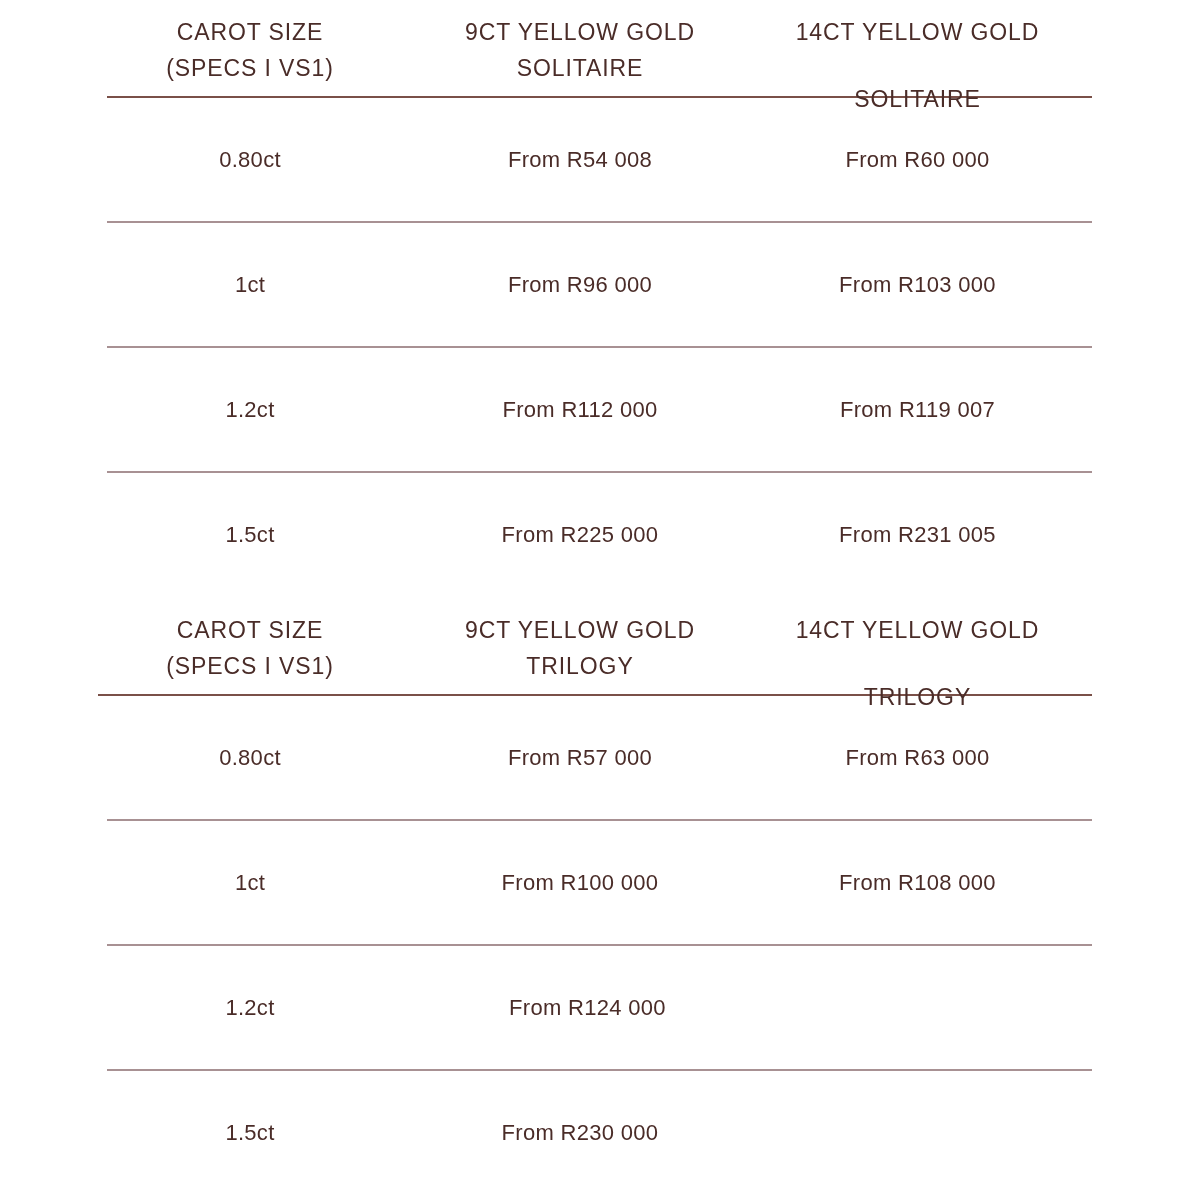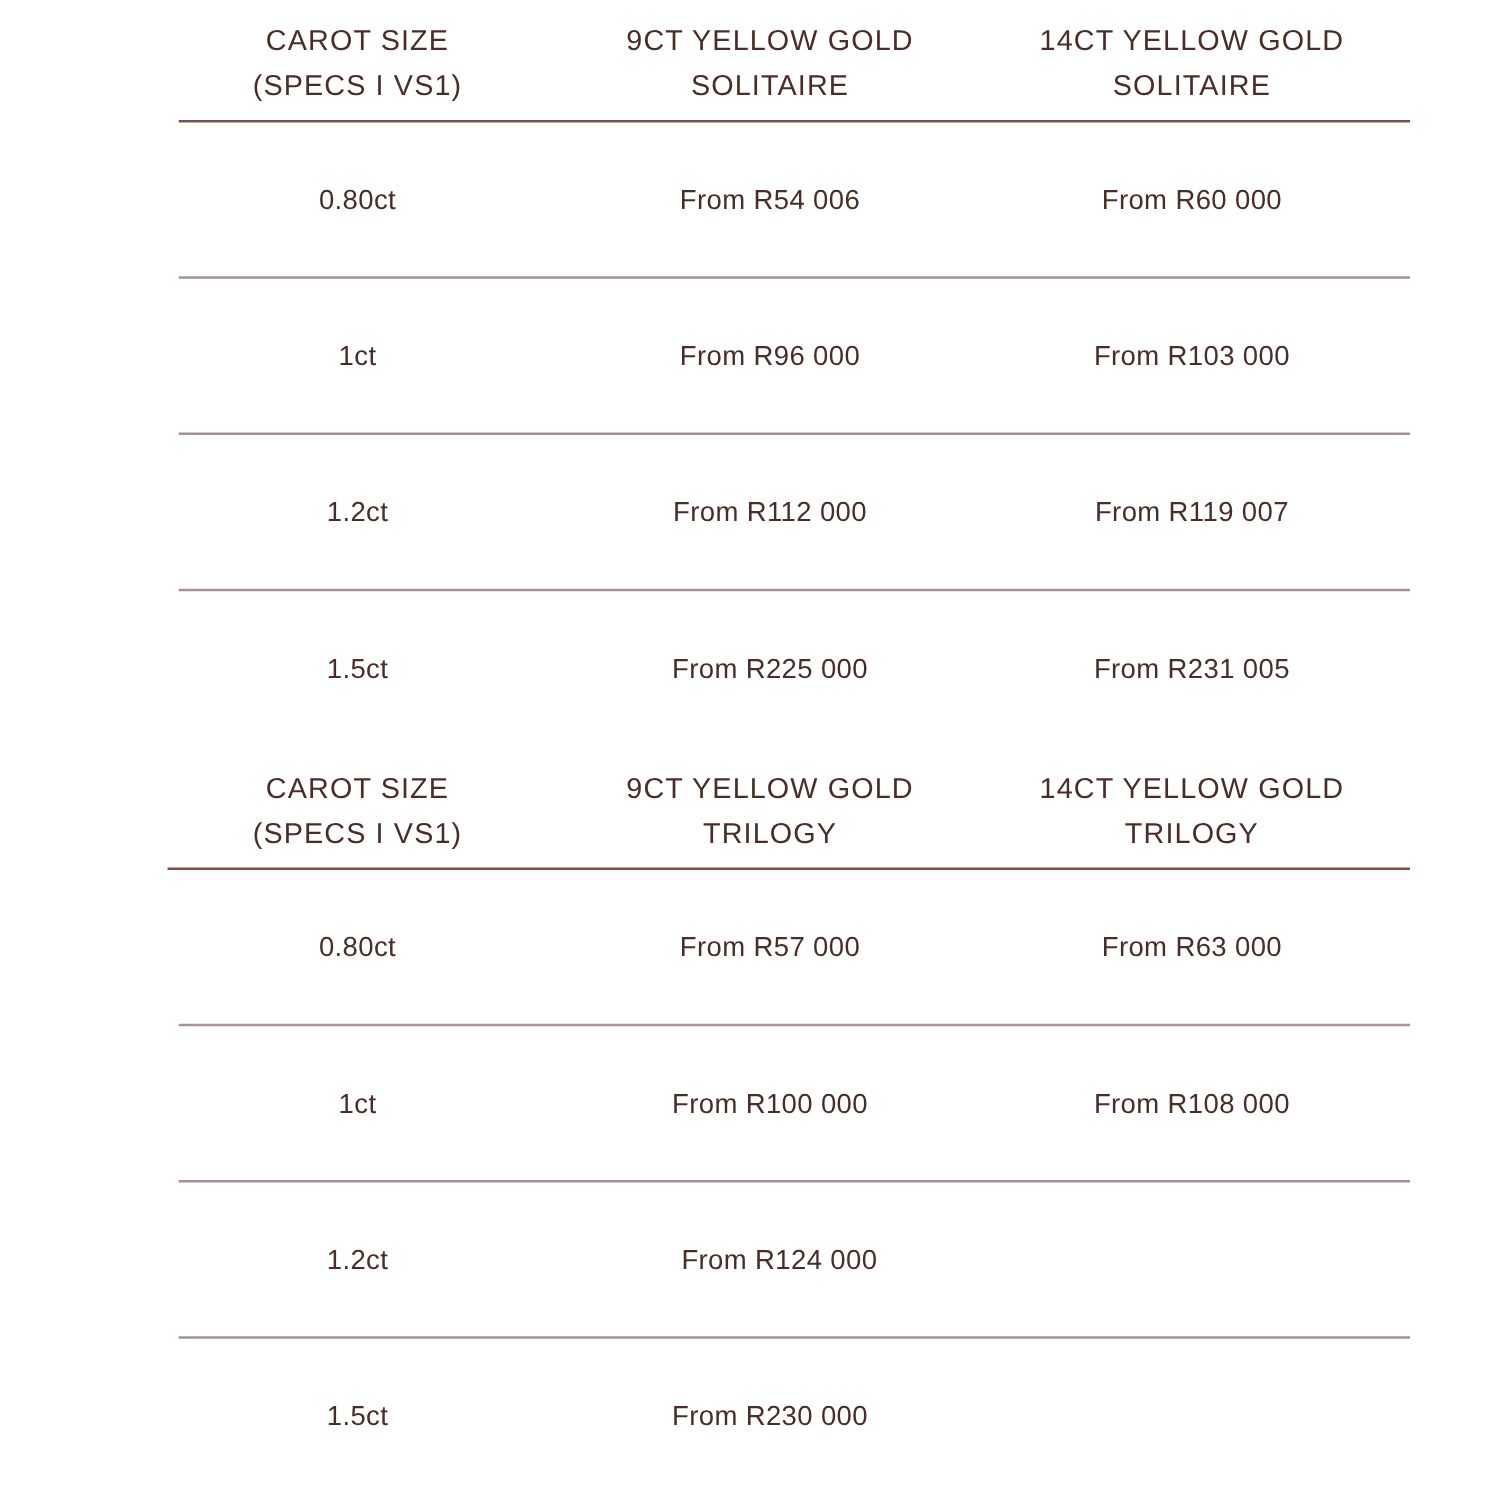--- a/index.html
+++ b/index.html
@@ -18,42 +18,41 @@
 
   .sheet {
     width: 1200px;
     position: relative;
   }
 
   
   .price-table {
     width: 964px;
     position: relative;
-    padding-left: 36px;
   }
 
   .row {
     display: flex;
     width: 1200px;
     box-sizing: border-box;
   }
 
   .cell {
     box-sizing: border-box;
     text-align: center;
     display: flex;
     flex-direction: column;
     align-items: center;
     justify-content: center;
   }
 
   
   .col-0 { width: 415px; padding-left: 85px; }
   .col-1 { width: 330px; padding-left: 0px; }
-  .col-2 { width: 455px; padding-right: 110px; }
+  .col-2 { width: 455px; padding-right: 110px; gap: 31px; }
 
   
   .head-row {
     height: 96px;
     align-items: flex-start;
     padding-top: 14px;
   }
   .head-row .cell {
     justify-content: flex-start;
   }
@@ -127,21 +126,21 @@
       </div>
     </div>
 
     <div class="rule"></div>
 
     <div class="row data-row">
       <div class="cell col-0">
         <span class="carat">0.80ct</span>
       </div>
       <div class="cell col-1">
-        <span class="price">From R54 006</span>
+        <span class="price">From R54 008</span>
       </div>
       <div class="cell col-2">
         <span class="price">From R60 000</span>
       </div>
     </div>
 
     <div class="rule light"></div>
 
     <div class="row data-row">
       <div class="cell col-0">

